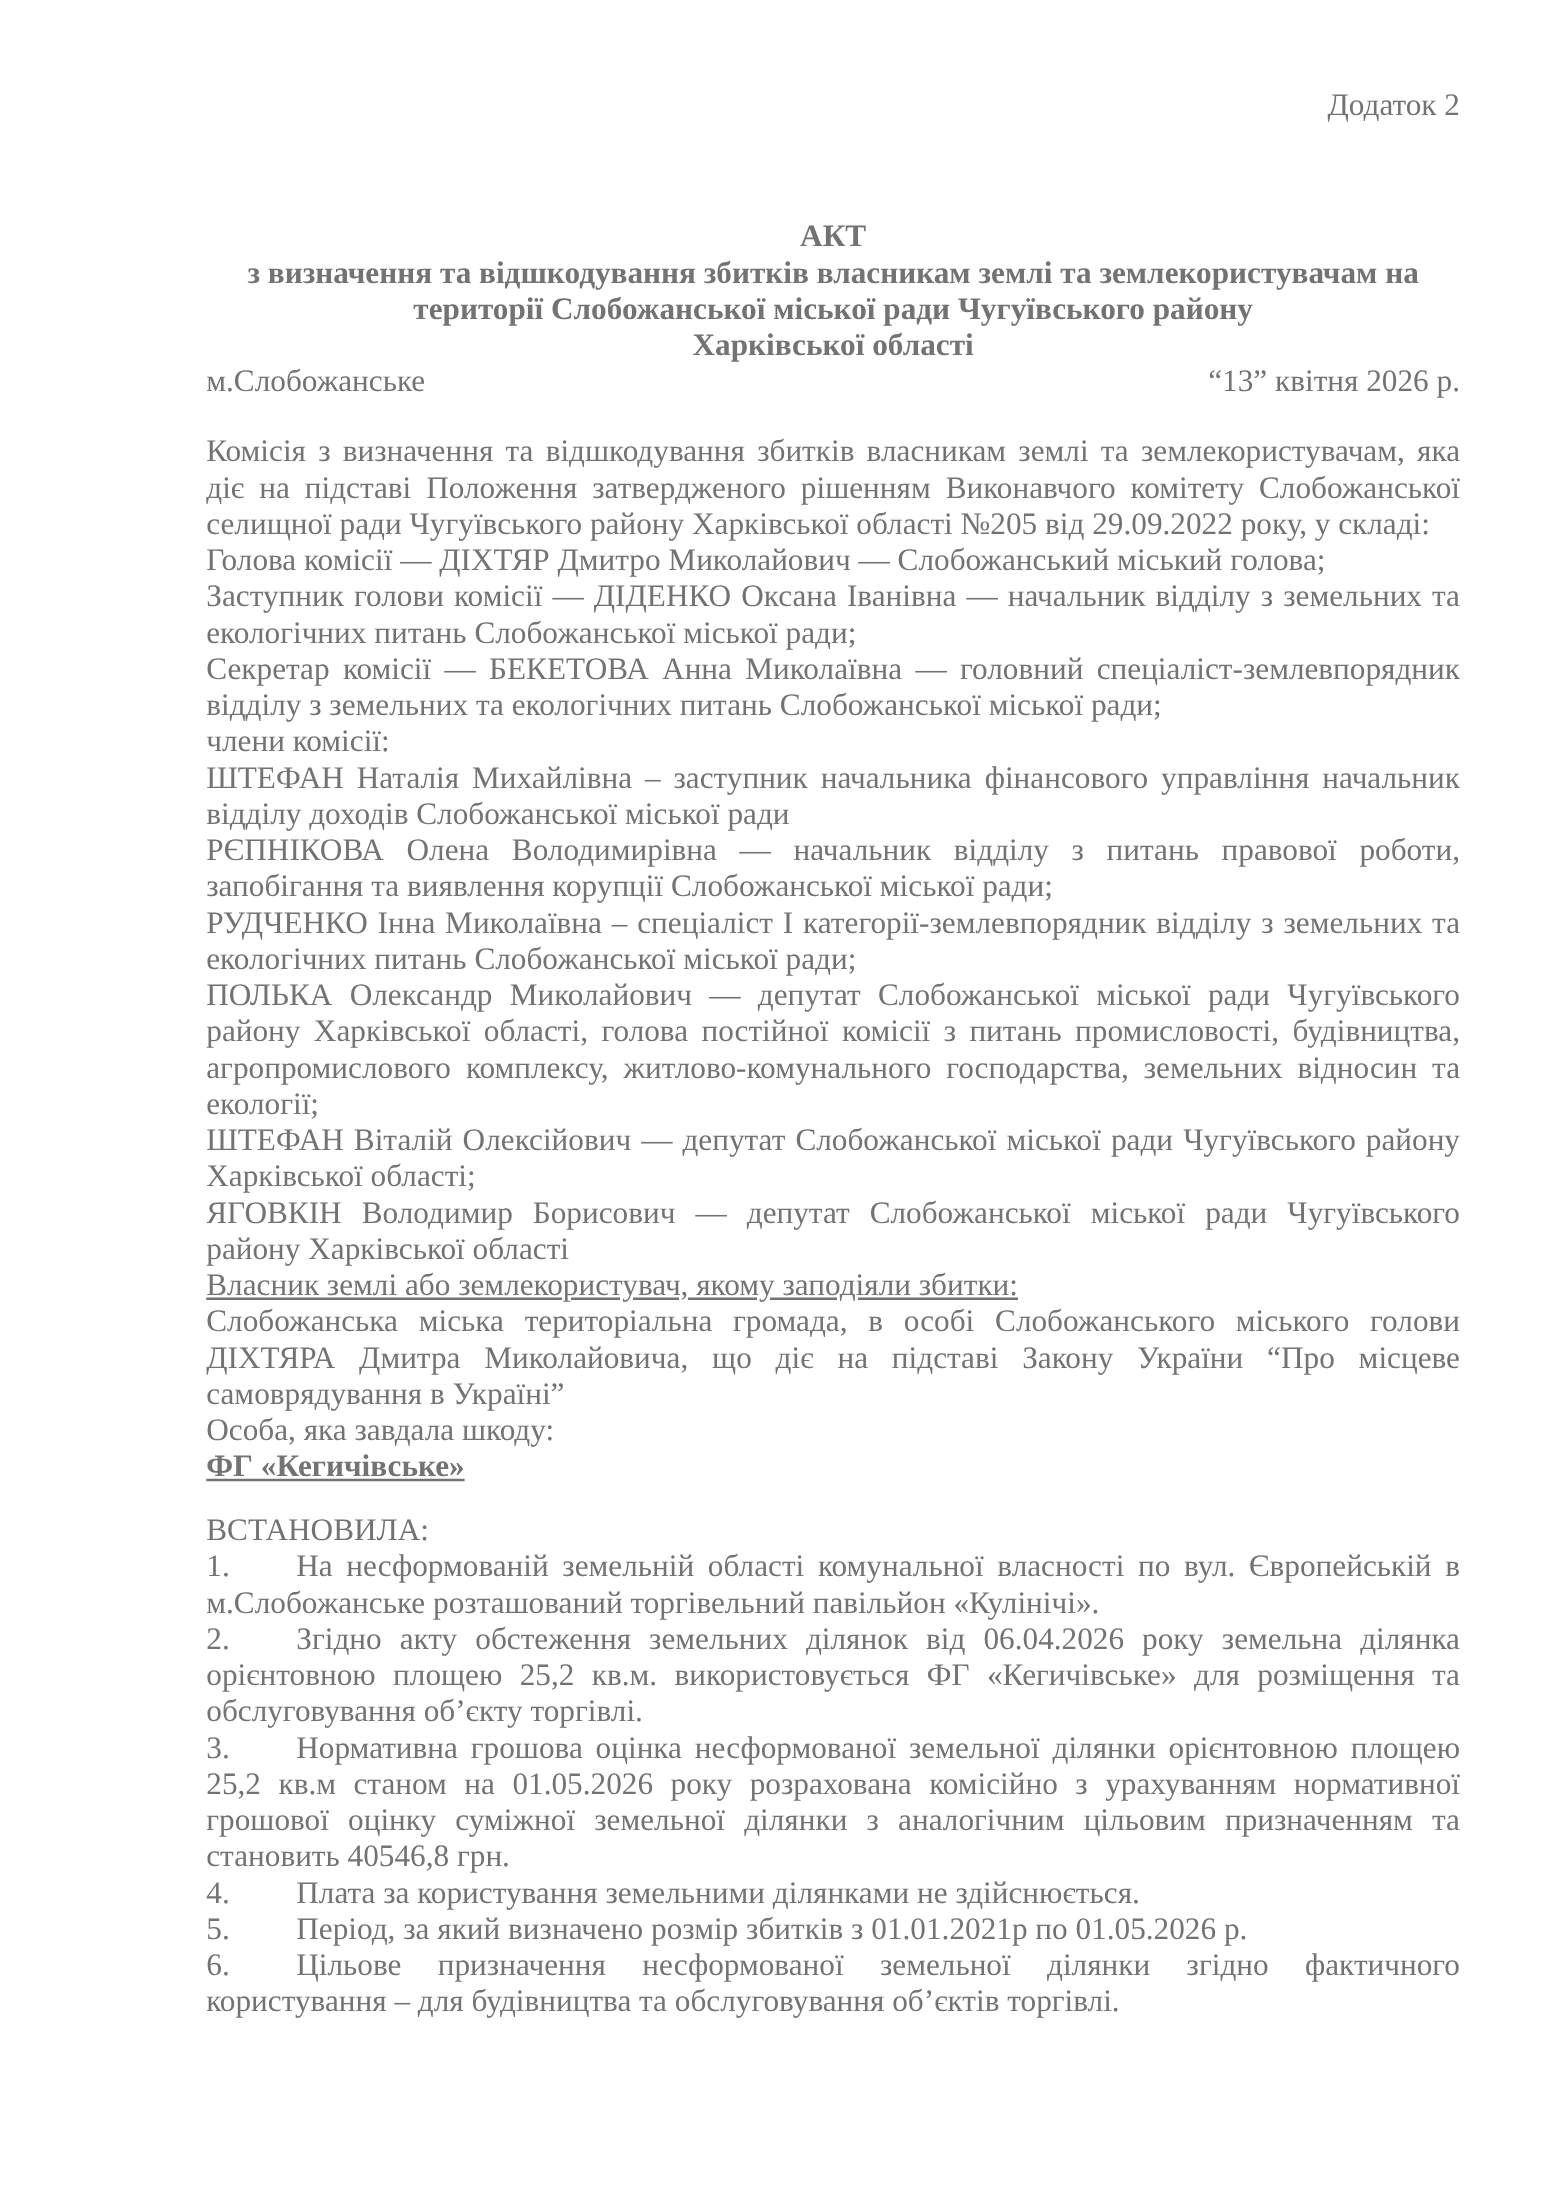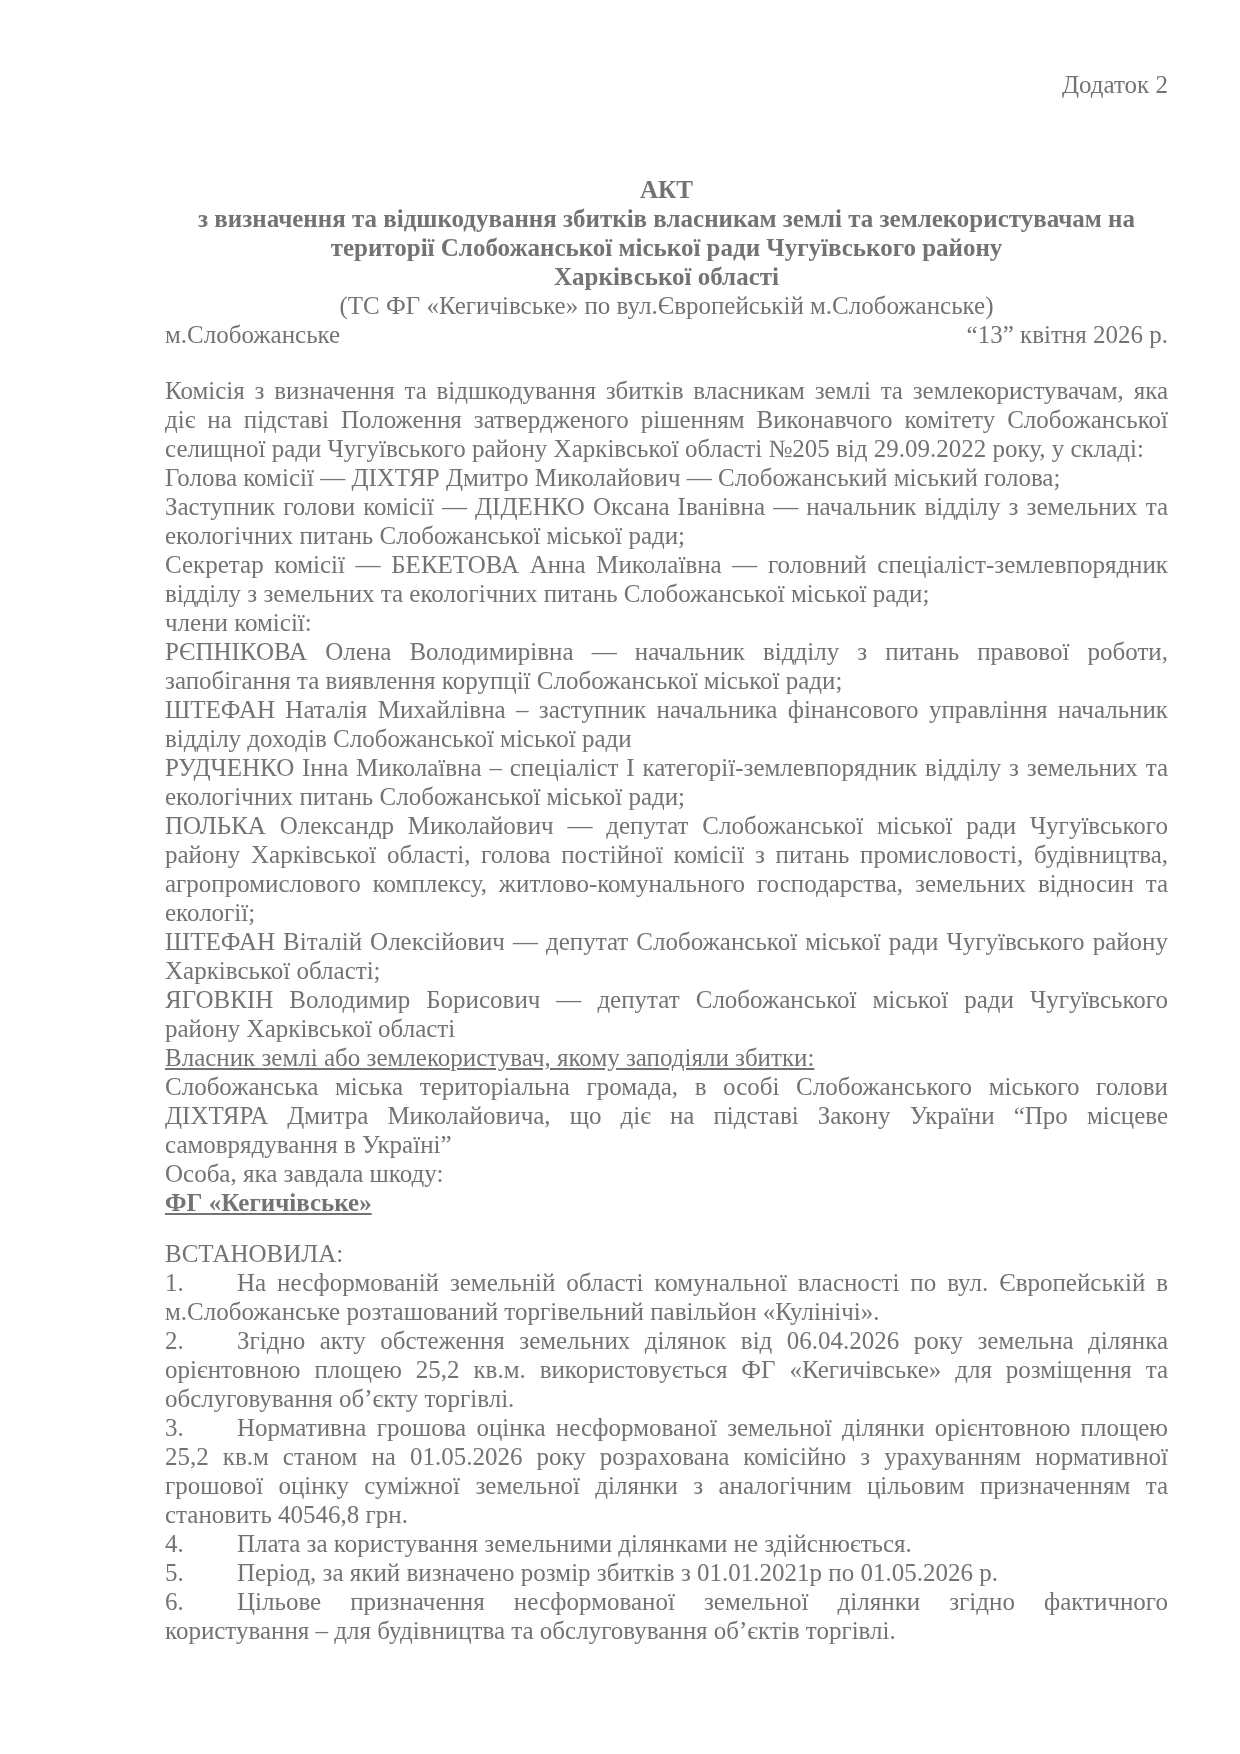--- a/index.html
+++ b/index.html
@@ -49,35 +49,34 @@
 <div class="page">
   <div class="annex">Додаток 2</div>
 
   <div class="title-block">
       <div class="title-line">АКТ</div>
       <div class="title-line">з визначення та відшкодування збитків власникам землі та землекористувачам на</div>
       <div class="title-line">території Слобожанської міської ради Чугуївського району</div>
       <div class="title-line">Харківської області</div>
     </div>
 
-  <div class="subtitle">(ТС ФГ «Кегичівське» по вул.Європейській м.Слобожанське)</div>
 
   <div class="dateline">
     <span>м.Слобожанське</span>
     <span>“13” квітня 2026 р.</span>
   </div>
 
   <div class="doc-body">
       <p><span>Комісія з визначення та відшкодування збитків власникам землі та землекористувачам, яка діє на підставі Положення затвердженого рішенням Виконавчого комітету Слобожанської селищної ради Чугуївського району Харківської області №205 від 29.09.2022 року, у складі:</span></p>
       <p><span>Голова комісії — ДІХТЯР Дмитро Миколайович — Слобожанський міський голова;</span></p>
       <p><span>Заступник голови комісії — ДІДЕНКО Оксана Іванівна — начальник відділу з земельних та екологічних питань Слобожанської міської ради;</span></p>
       <p><span>Секретар комісії — БЕКЕТОВА Анна Миколаївна — головний спеціаліст-землевпорядник відділу з земельних та екологічних питань Слобожанської міської ради;</span></p>
       <p><span>члени комісії:</span></p>
+      <p><span>ШТЕФАН Наталія Михайлівна – заступник начальника фінансового управління начальник відділу доходів Слобожанської міської ради</span></p>
       <p><span>РЄПНІКОВА Олена Володимирівна — начальник відділу з питань правової роботи, запобігання та виявлення корупції Слобожанської міської ради;</span></p>
-      <p><span>ШТЕФАН Наталія Михайлівна – заступник начальника фінансового управління начальник відділу доходів Слобожанської міської ради</span></p>
       <p><span>РУДЧЕНКО Інна Миколаївна – спеціаліст І категорії-землевпорядник відділу з земельних та екологічних питань Слобожанської міської ради;</span></p>
       <p><span>ПОЛЬКА Олександр Миколайович — депутат Слобожанської міської ради Чугуївського району Харківської області, голова постійної комісії з питань промисловості, будівництва, агропромислового комплексу, житлово-комунального господарства, земельних відносин та екології;</span></p>
       <p><span>ШТЕФАН Віталій Олексійович — депутат Слобожанської міської ради Чугуївського району Харківської області;</span></p>
       <p><span>ЯГОВКІН Володимир Борисович — депутат Слобожанської міської ради Чугуївського району Харківської області</span></p>
       <p><span class="u">Власник землі або землекористувач, якому заподіяли збитки:</span></p>
       <p><span>Слобожанська міська територіальна громада, в особі Слобожанського міського голови ДІХТЯРА Дмитра Миколайовича, що діє на підставі Закону України “Про місцеве самоврядування в Україні”</span></p>
       <p><span>Особа, яка завдала шкоду:</span></p>
       <p><span class="b u">ФГ «Кегичівське»</span></p>
     </div>
 

